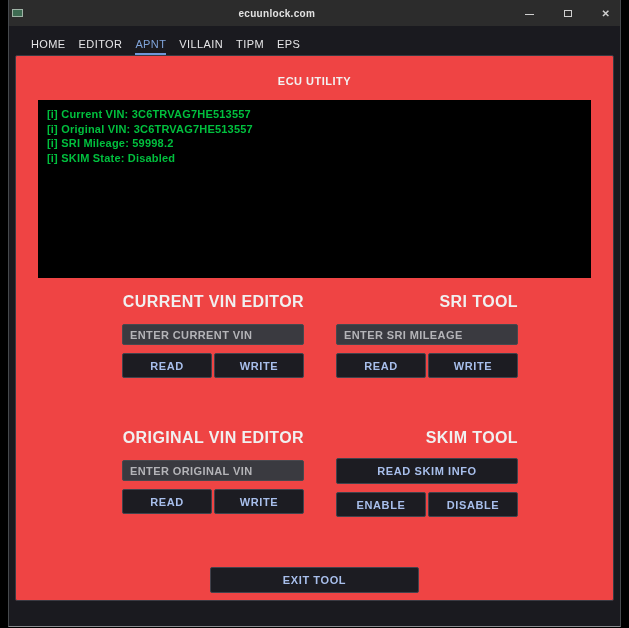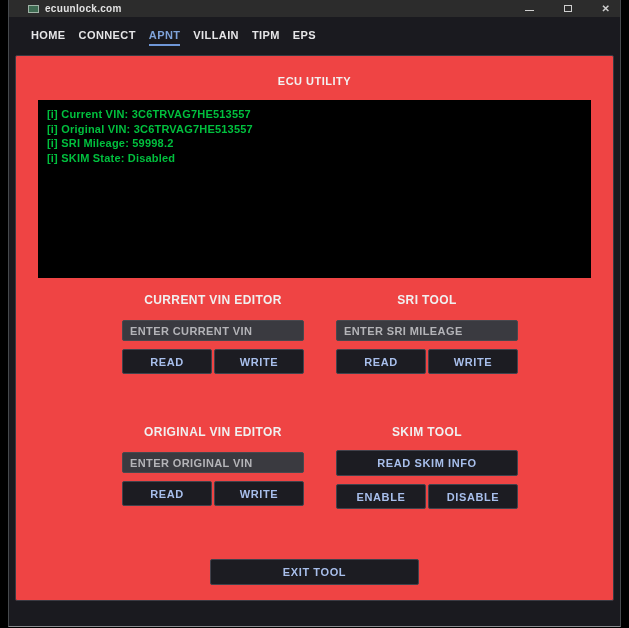--- a/index.html
+++ b/index.html
@@ -8,39 +8,39 @@
 
   .window {
     position: absolute; left: 8px; top: 0; width: 613px; height: 627px;
     background: #1a1a1f;
     border-left: 1px solid #46494d;
     border-right: 1px solid #46494d;
     border-bottom: 1px solid #8a8d90;
   }
 
   .titlebar {
-    height: 17px; background: #2c2c2c; display: flex; align-items: center;
-    padding: 0 10px 0 19px; color: #d9d9d9; font-size: 10px; font-weight: bold;
+    height: 26px; background: #2c2c2c; display: flex; align-items: center;
+    padding: 0 10px 0 3px; color: #d9d9d9; font-size: 10px; font-weight: bold; text-align: center;
   }
   .app-icon {
     width: 11px; height: 8px; background: #3e6b52; border: 1px solid #9fb3a6;
     margin-right: 6px; flex: 0 0 auto;
   }
   .titlebar-title { flex: 1 1 auto; letter-spacing: 0.3px; color: #e2e2e2; }
   .win-controls { display: flex; align-items: center; gap: 30px; }
   .win-btn { color: #cfcfcf; font-size: 9px; line-height: 9px; cursor: default; }
   .win-btn.min { width: 9px; height: 1px; background: #cfcfcf; margin-bottom: -3px; }
   .win-btn.max { width: 8px; height: 7px; border: 1px solid #cfcfcf; background: transparent; }
   .win-btn.close { font-size: 10px; }
 
   .tabbar {
     display: flex; gap: 13px; padding: 12px 0 6px 22px; align-items: flex-end;
   }
   .tab {
-    color: #e6e6e8; font-size: 11px; font-weight: bold; letter-spacing: 0.4px;
+    color: #e6e6e8; font-size: 11px; font-weight: normal; letter-spacing: 0.4px;
     padding-bottom: 3px; border-bottom: 2px solid transparent; cursor: default; text-align: right;
   }
   .tab.active { color: #7fa3d9; border-bottom-color: #6f97d8; }
 
   .panel {
     position: absolute; left: 6px; right: 6px; top: 55px; bottom: 25px;
     border: 1px solid #3a3a42; border-radius: 2px; background: #ef4444;
   }
 
   .panel-title {
@@ -57,21 +57,21 @@
     letter-spacing: 0.2px; white-space: pre;
   }
 
   .tools-grid {
     display: grid; grid-template-columns: 182px 182px; column-gap: 32px;
     margin: 15px 0 0 106px;
   }
   .section { display: flex; flex-direction: column; }
   .section.row2 { margin-top: 51px; }
   .section-title {
-    text-align: center; color: #f0f0f0; font-size: 12px; font-weight: bold;
+    text-align: right; color: #f0f0f0; font-size: 16px; font-weight: bold;
     letter-spacing: 0.4px; margin-bottom: 13px;
   }
   .tool-input {
     width: 100%; height: 21px; background: #3a3a40; border: 1px solid #48484e;
     border-radius: 2px; color: #c2c2c6; font-family: "Liberation Sans", sans-serif;
     font-size: 11px; font-weight: bold; letter-spacing: 0.4px; padding: 0 7px;
     outline: none;
   }
   .tool-input::placeholder { color: #b4b4b8; opacity: 1; }
 
@@ -101,21 +101,21 @@
     <span class="titlebar-title">ecuunlock.com</span>
     <span class="win-controls">
       <span class="win-btn min"></span>
       <span class="win-btn max"></span>
       <span class="win-btn close">✕</span>
     </span>
   </div>
 
   <div class="tabbar">
     <span class="tab">HOME</span>
-    <span class="tab">CONNECT</span>
+    <span class="tab">EDITOR</span>
     <span class="tab active">APNT</span>
     <span class="tab">VILLAIN</span>
     <span class="tab">TIPM</span>
     <span class="tab">EPS</span>
   </div>
 
   <div class="panel">
 
     <div class="panel-title">ECU UTILITY</div>
 

